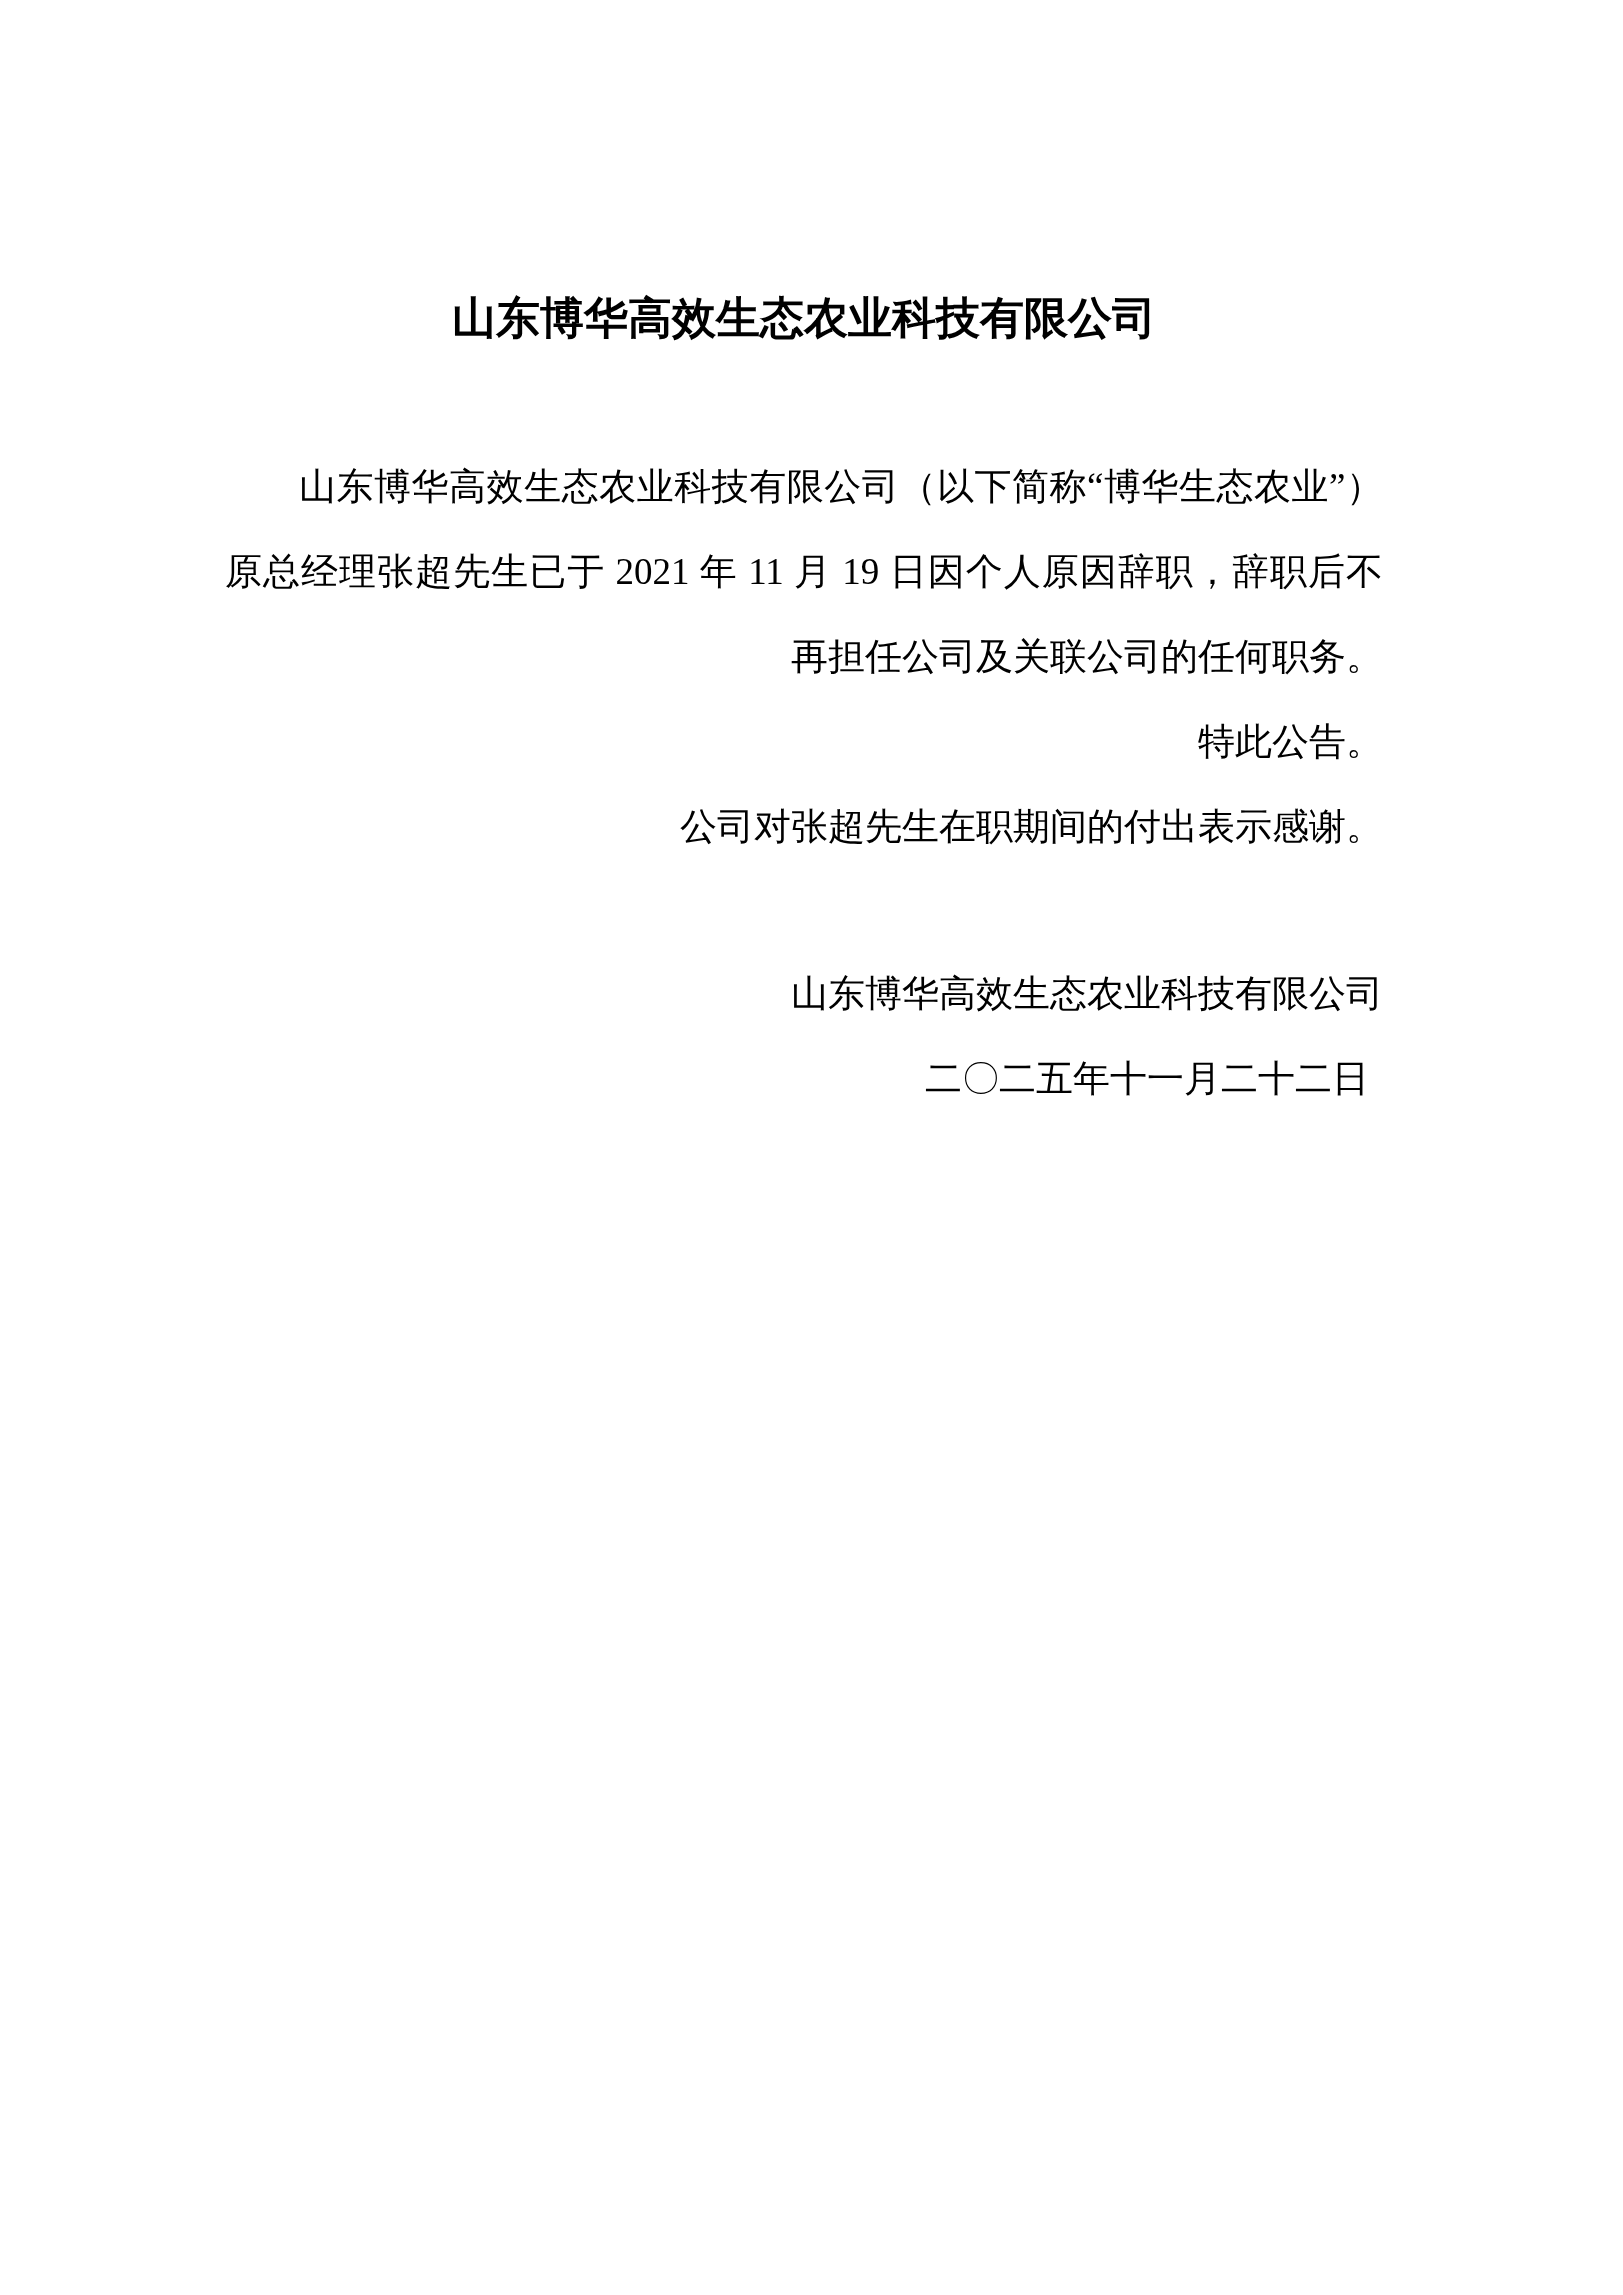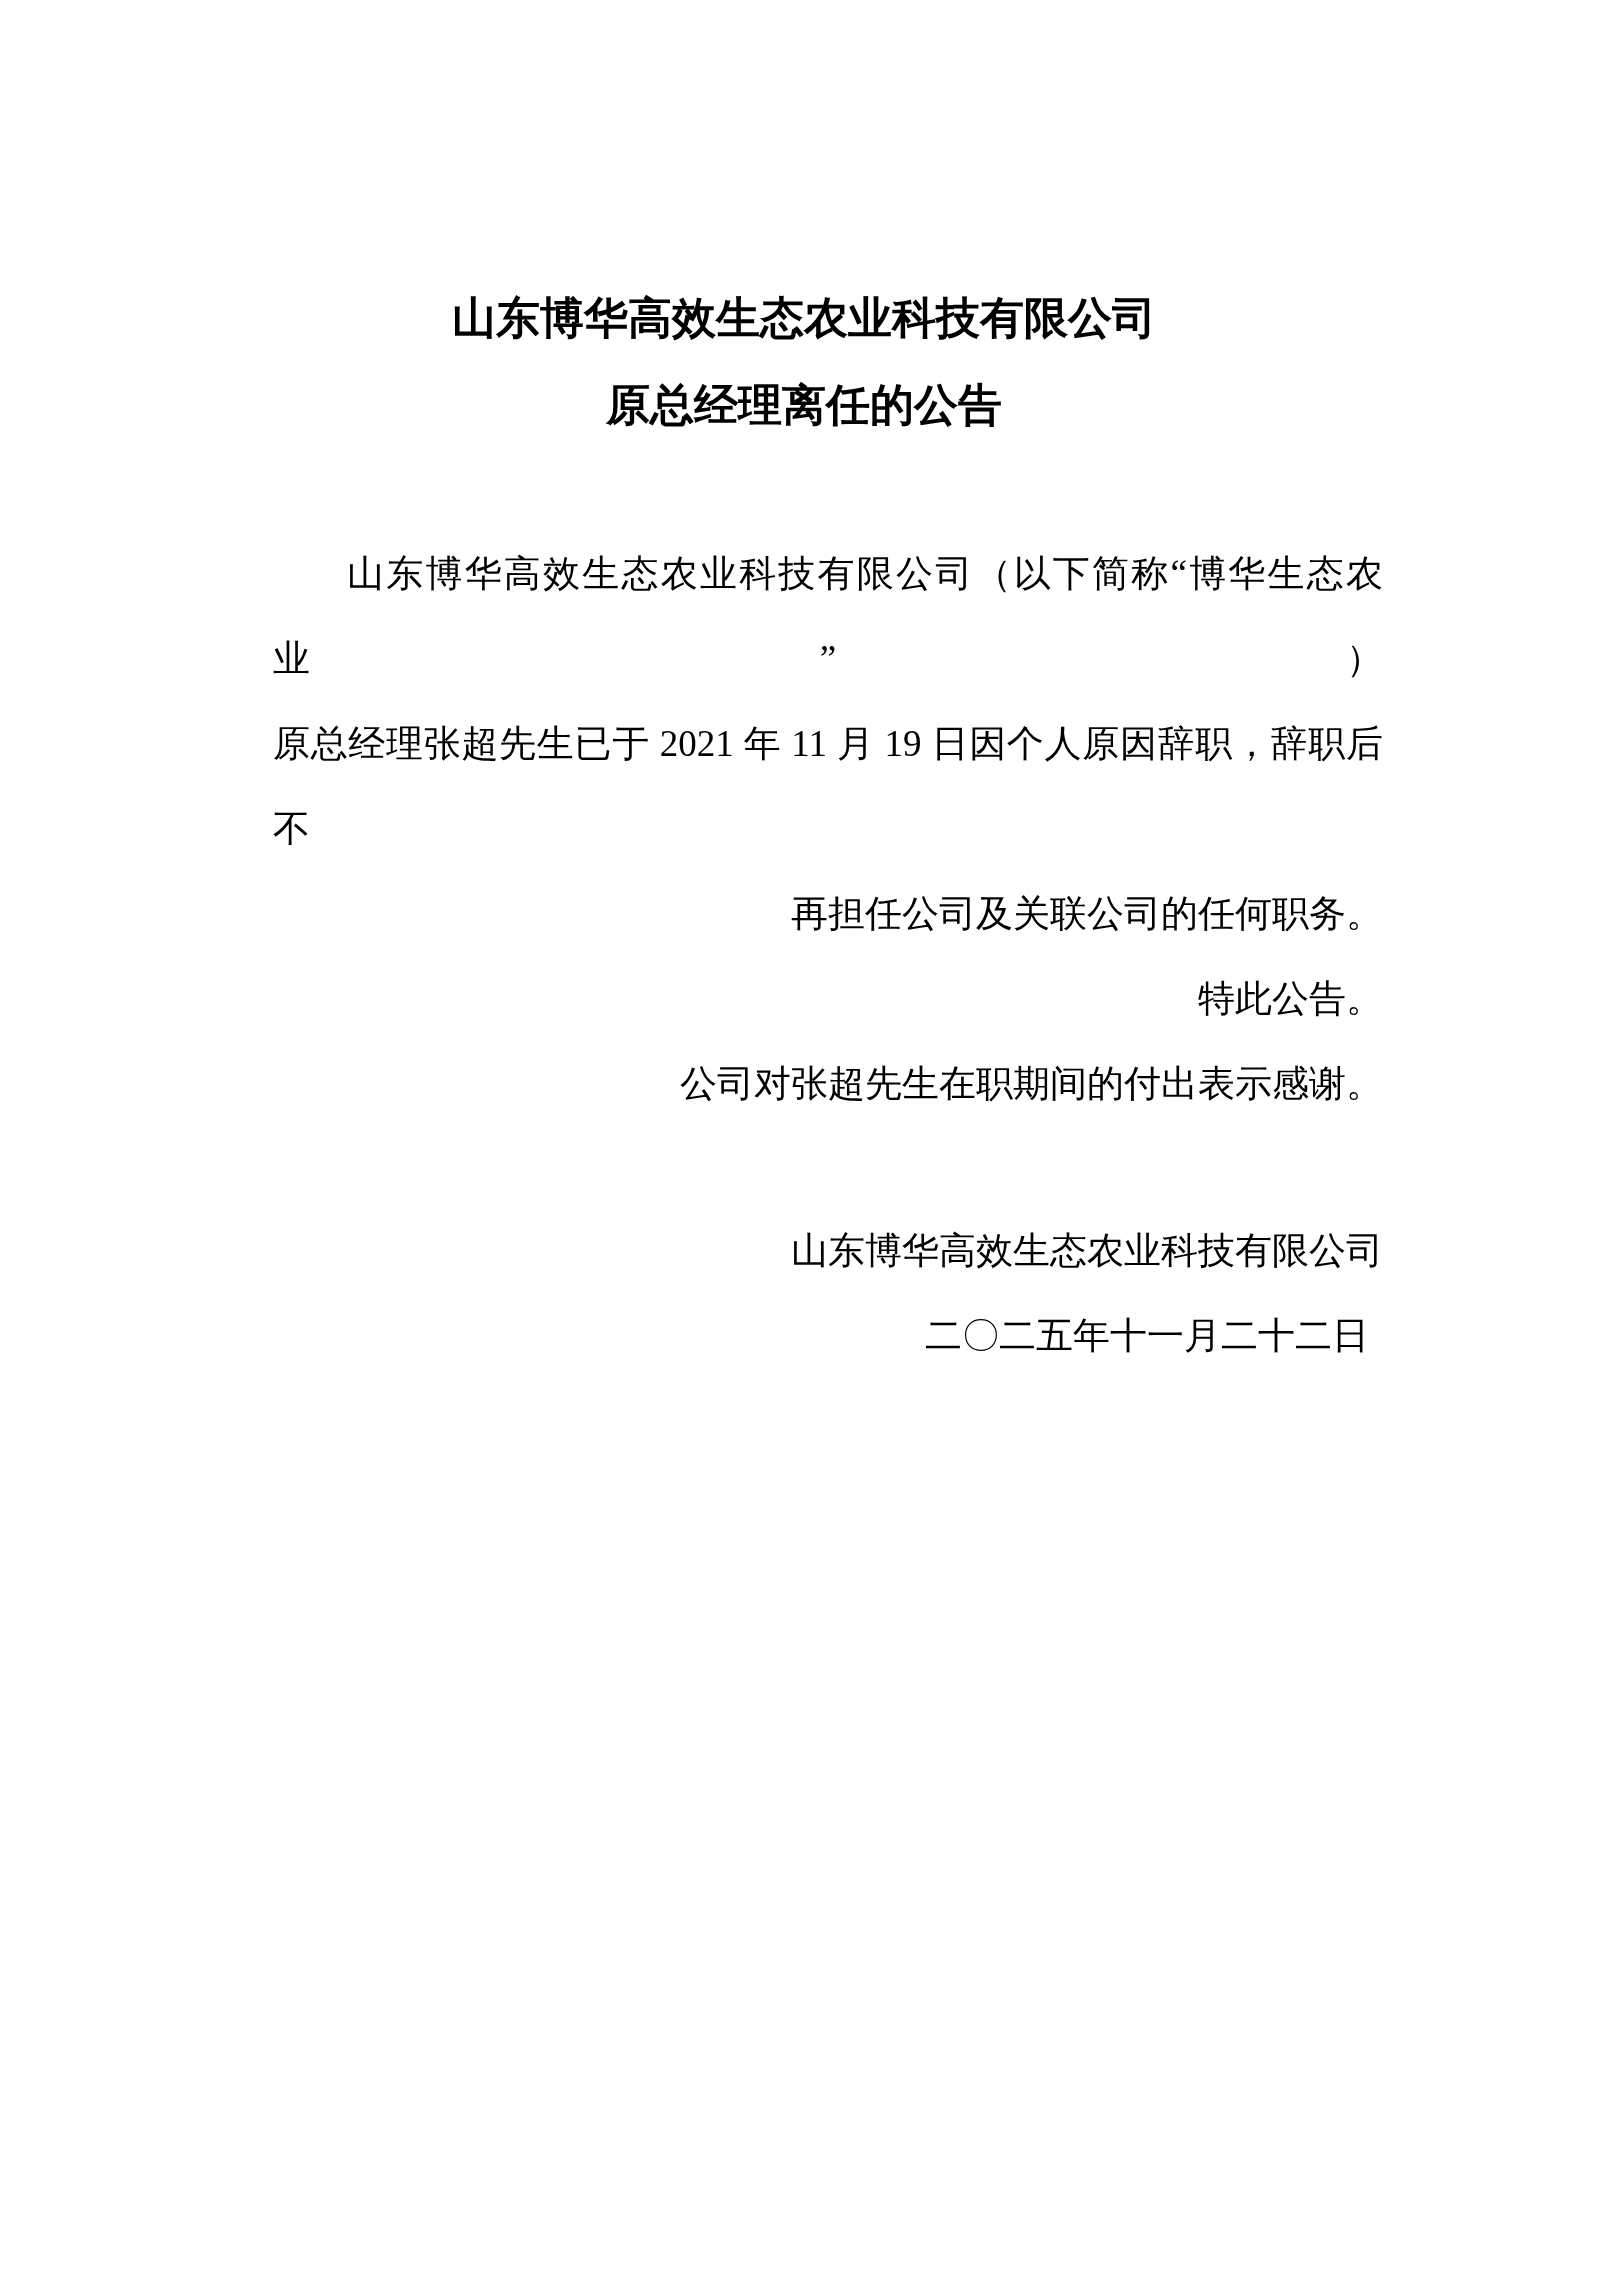--- a/index.html
+++ b/index.html
@@ -32,21 +32,20 @@
     font-size: 37px;
     line-height: 85px;
     text-align: right;
     white-space: nowrap;
   }
   .body-line.stretch {
     white-space: normal;
     text-align: justify;
     text-align-last: justify;
     text-justify: inter-character;
-    margin-left: 48px;
   }
   .body-line.indent {
     text-indent: 74px;
   }
   .body-line.first {
     margin-top: 82px;
   }
   .signature-block {
     margin-top: 82px;
     text-align: right;
@@ -61,21 +60,20 @@
     padding-right: 14px;
   }
 </style>
 </head>
 <body>
 
 <div class="page">
 
   <h1 class="doc-title">山东博华高效生态农业科技有限公司</h1>
 
-  <h1 class="doc-title">原总经理离任的公告</h1>
 
   <div class="body-line stretch indent first">山东博华高效生态农业科技有限公司（以下简称“博华生态农业”）</div>
 
   <div class="body-line stretch">原总经理张超先生已于 2021 年 11 月 19 日因个人原因辞职，辞职后不</div>
 
   <div class="body-line">再担任公司及关联公司的任何职务。</div>
 
   <div class="body-line indent">特此公告。</div>
 
   <div class="body-line indent">公司对张超先生在职期间的付出表示感谢。</div>

